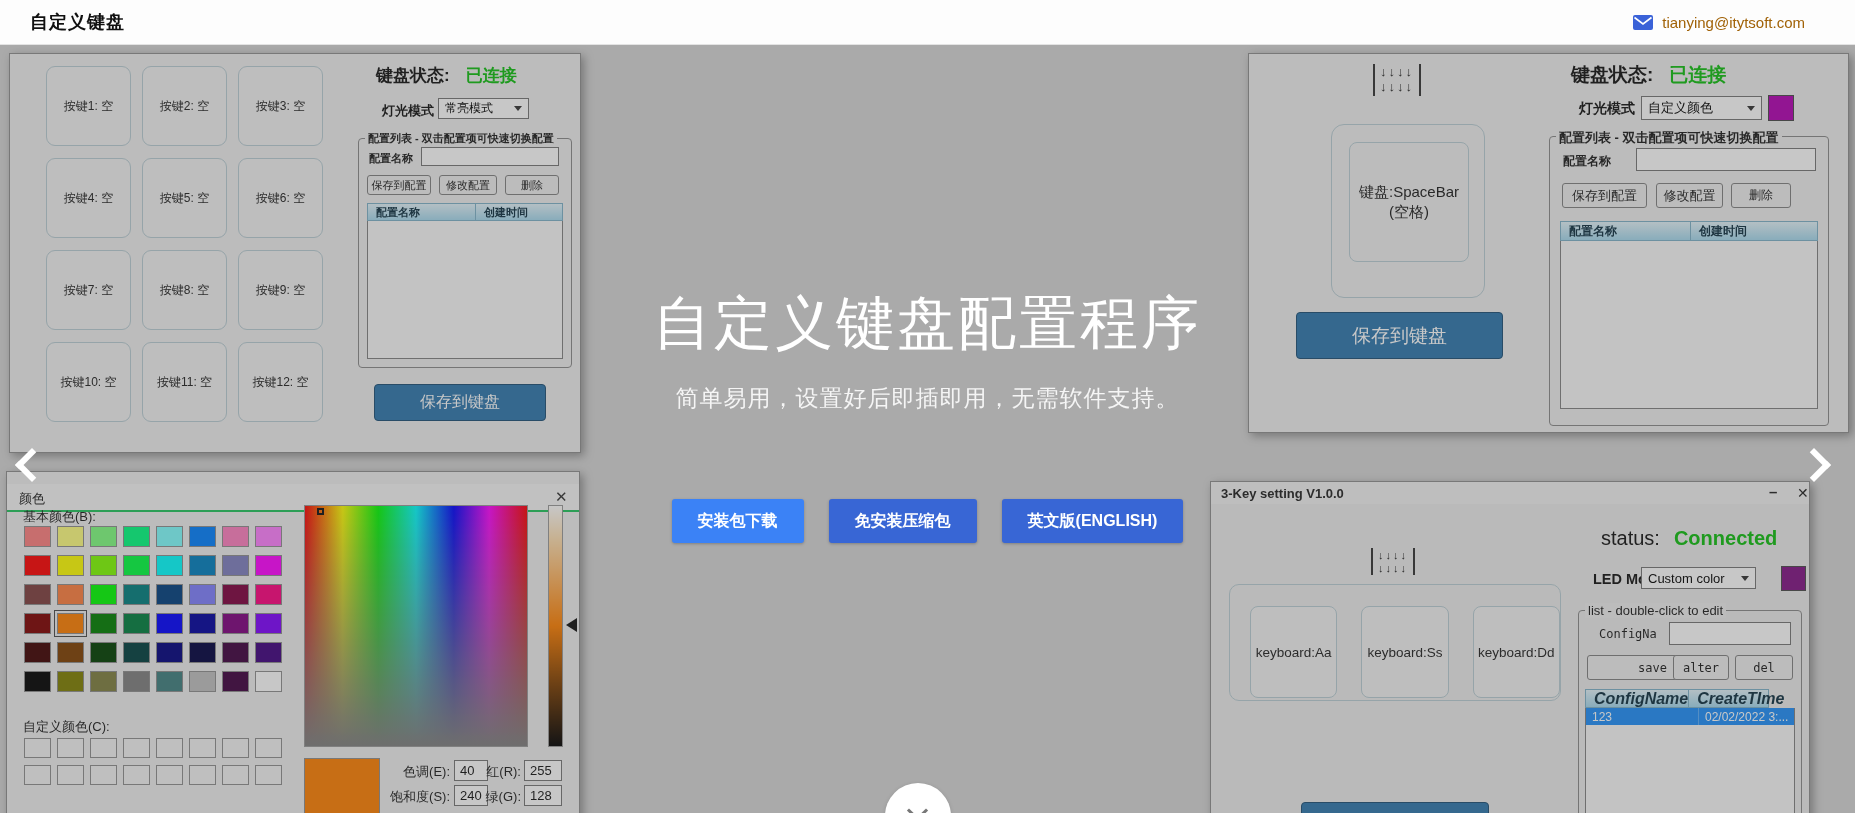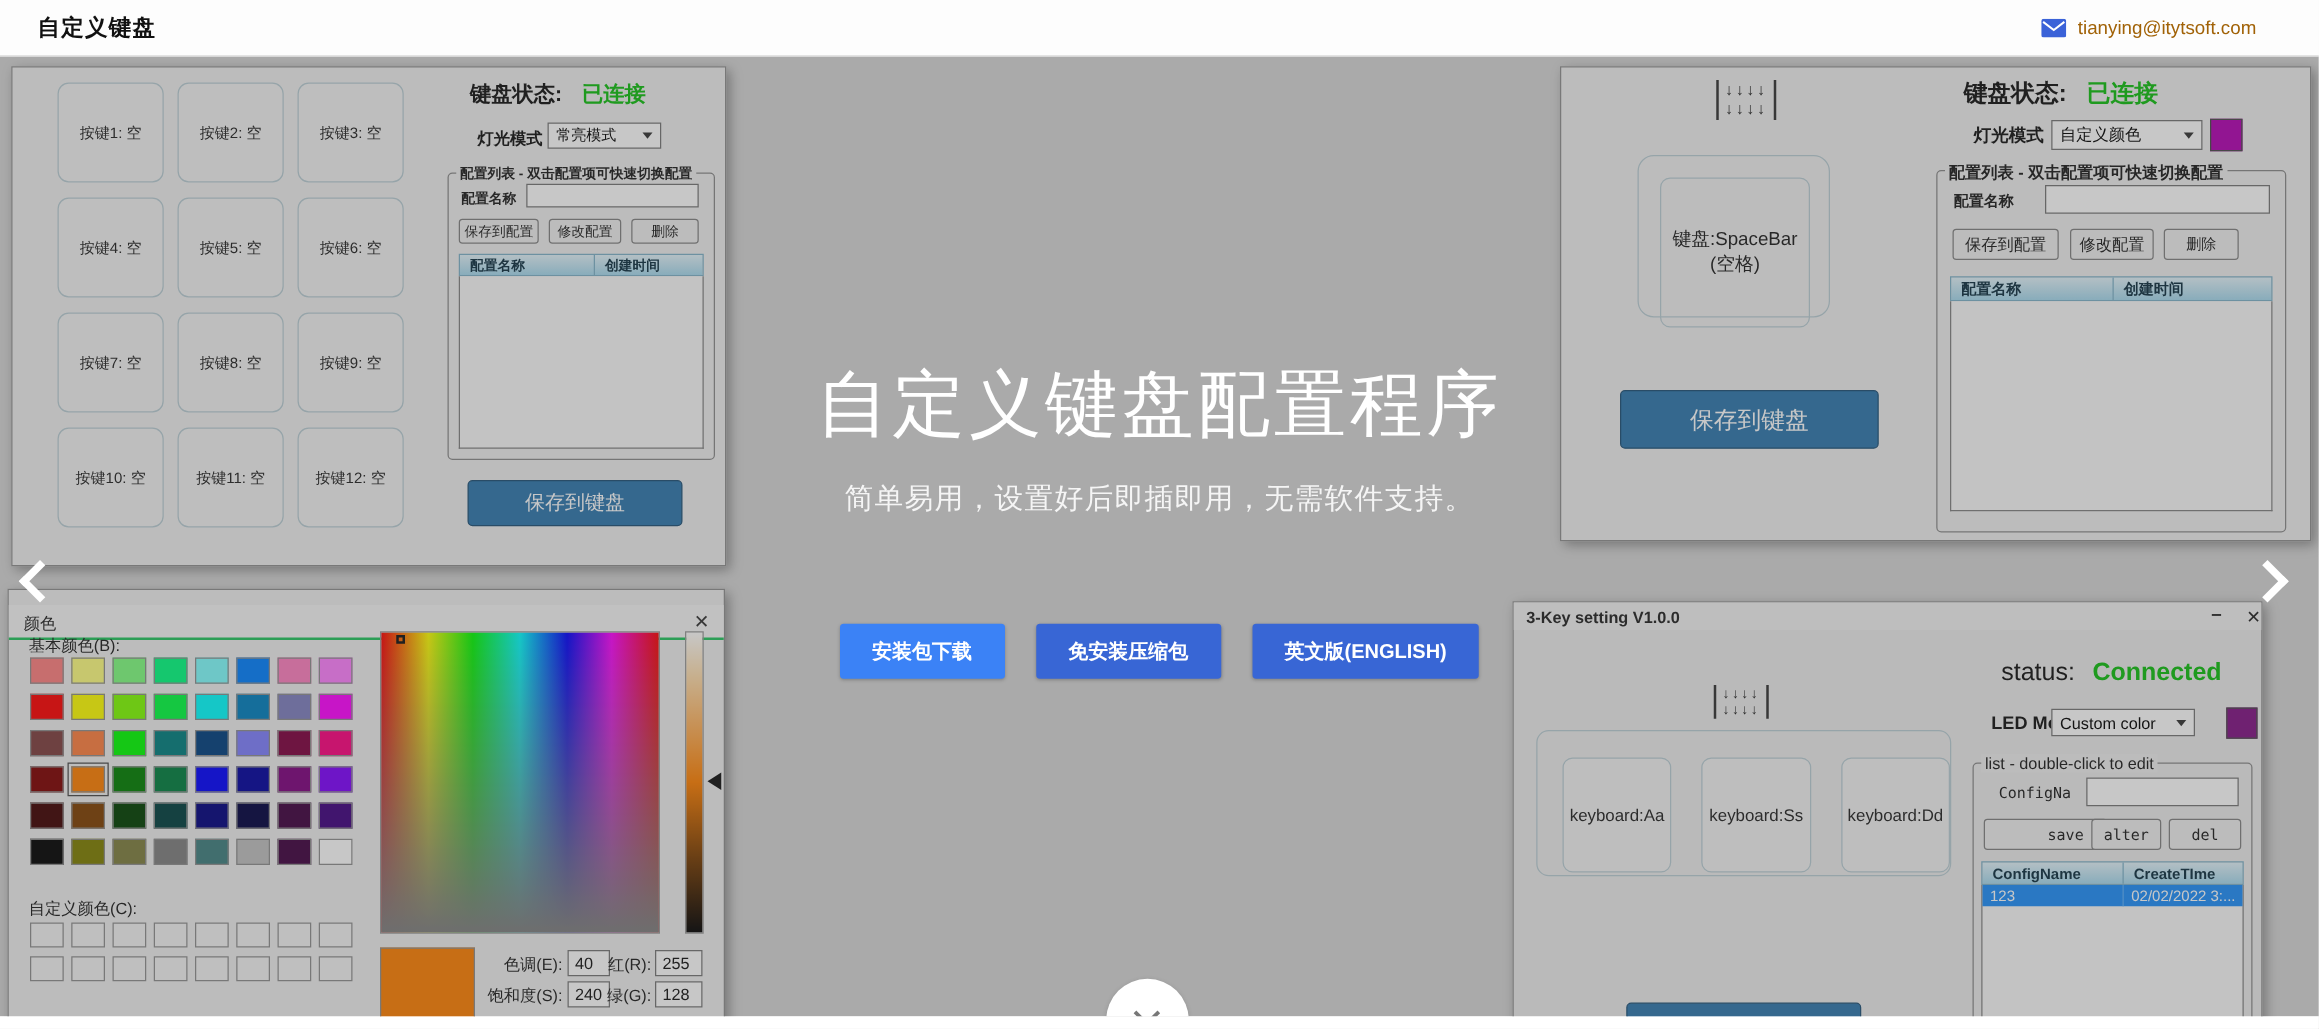--- a/index.html
+++ b/index.html
@@ -81,21 +81,21 @@
   .w1 .gbtn.b2 { left:80px; width:58px; }
   .w1 .gbtn.b3 { left:146px; width:54px; }
   .w1 .thead { left:8px; top:64px; width:196px; height:18px; font-size:11px; }
   .w1 .th1 { width:108px; } .w1 .th2 { flex:1; }
   .w1 .tlist { left:8px; top:82px; width:196px; height:138px; }
   .w1 .bigbtn { left:364px; top:330px; width:172px; height:37px; font-size:16px; }
 
   
   .w2 { left:1248px; top:8px; width:601px; height:380px; }
   .w2 .downarrows { left:124px; top:10px; font-size:13px; }
-  .w2 .outerkey { left:61px; top:70px; width:154px; height:130px; border-radius:13px; }
+  .w2 .outerkey { left:82px; top:70px; width:154px; height:174px; border-radius:13px; }
   .w2 .innerkey { position:absolute; left:17px; top:17px; width:120px; height:120px; border:1px solid #b9cdd4;
     border-radius:8px; display:flex; flex-direction:column; align-items:center; justify-content:center;
     font-size:15px; color:#1a1a1a; text-align:center; line-height:1.35; cursor:pointer; }
   .w2 .bigbtn { left:47px; top:258px; width:207px; height:47px; font-size:19px; }
   .w2 .statusline { left:322px; top:8px; font-size:19px; }
   .w2 .ledlabel { left:330px; top:46px; font-size:14px; }
   .w2 .combo { left:392px; top:42px; width:121px; height:24px; font-size:13px; }
   .w2 .ledswatch { left:519px; top:41px; width:26px; height:26px; }
   .w2 .groupbox { left:300px; top:82px; width:280px; height:290px; }
   .w2 .grouplegend { font-size:13px; }
@@ -153,21 +153,21 @@
   .w4 .ledswatch { left:570px; top:84px; width:25px; height:25px; }
   .w4 .groupbox { left:367px; top:128px; width:224px; height:252px; }
   .w4 .grouplegend { font-size:13px; font-weight:400; color:#1a1a1a; }
   .mono { font-family:"DejaVu Sans Mono","Liberation Mono",monospace; }
   .w4 .namelabel { position:absolute; left:20px; top:16px; font-size:12px; color:#1a1a1a; }
   .w4 .inputbox { left:90px; top:11px; width:122px; height:23px; }
   .w4 .gbtn { top:44px; height:25px; font-size:12px; }
   .w4 .gbtn.b1 { left:8px;   width:99px;padding-left:32px; }
   .w4 .gbtn.b2 { left:94px;  width:56px; }
   .w4 .gbtn.b3 { left:156px; width:58px; }
-  .w4 .thead { left:6px; top:78px; width:210px; height:19px; font-size:12px; }
+  .w4 .thead { left:6px; top:78px; width:184px; height:19px; font-size:16px;font-style:italic; }
   .w4 .th1 { width:113px; } .w4 .th2 { flex:1; }
   .w4 .tlist { left:6px; top:97px; width:210px; height:148px; }
   .trow { display:flex; height:17px; font-size:12px; color:#fff; }
   .trow.selectedrow { background:#1f8ffa; }
   .tc1 { width:112px; padding-left:6px; display:flex; align-items:center; }
   .tc2 { flex:1; padding-left:6px; display:flex; align-items:center; border-left:1px solid #5aaefb; }
 </style>
 </head>
 <body>
 

